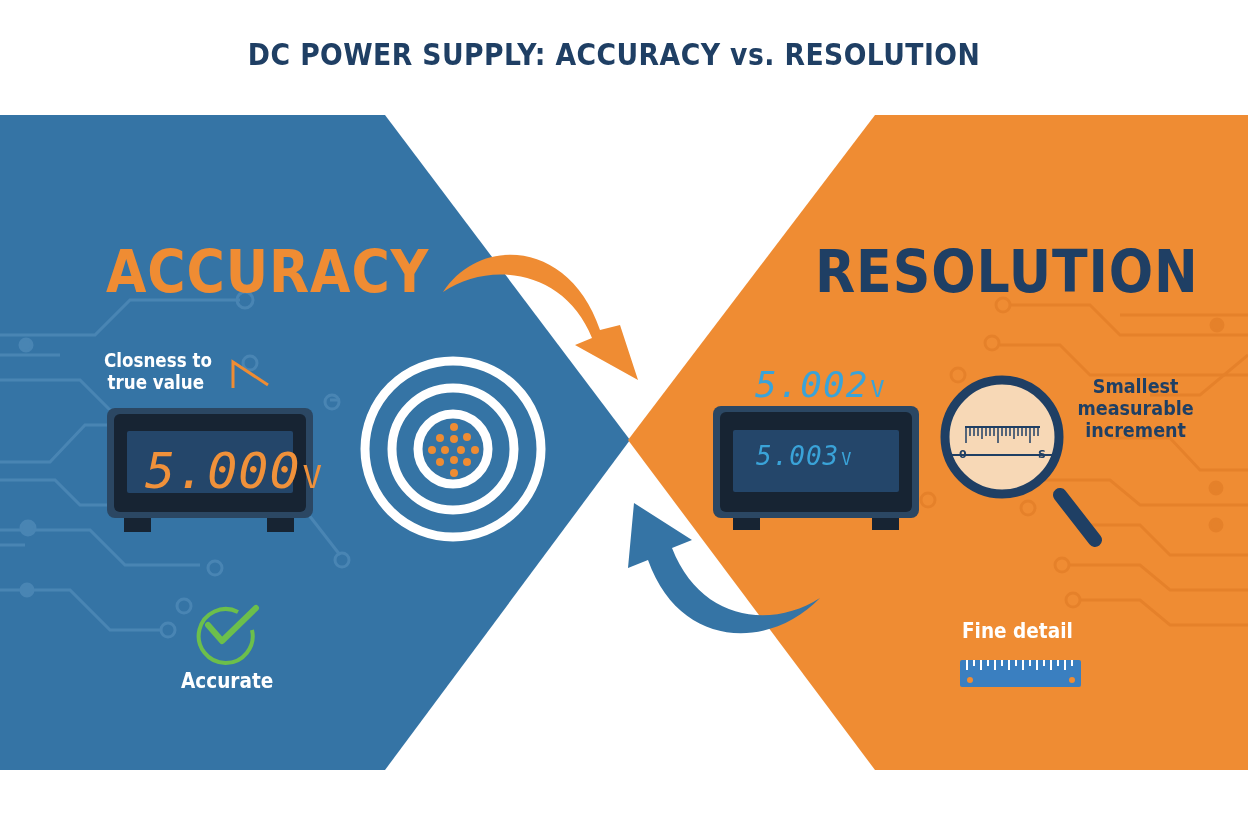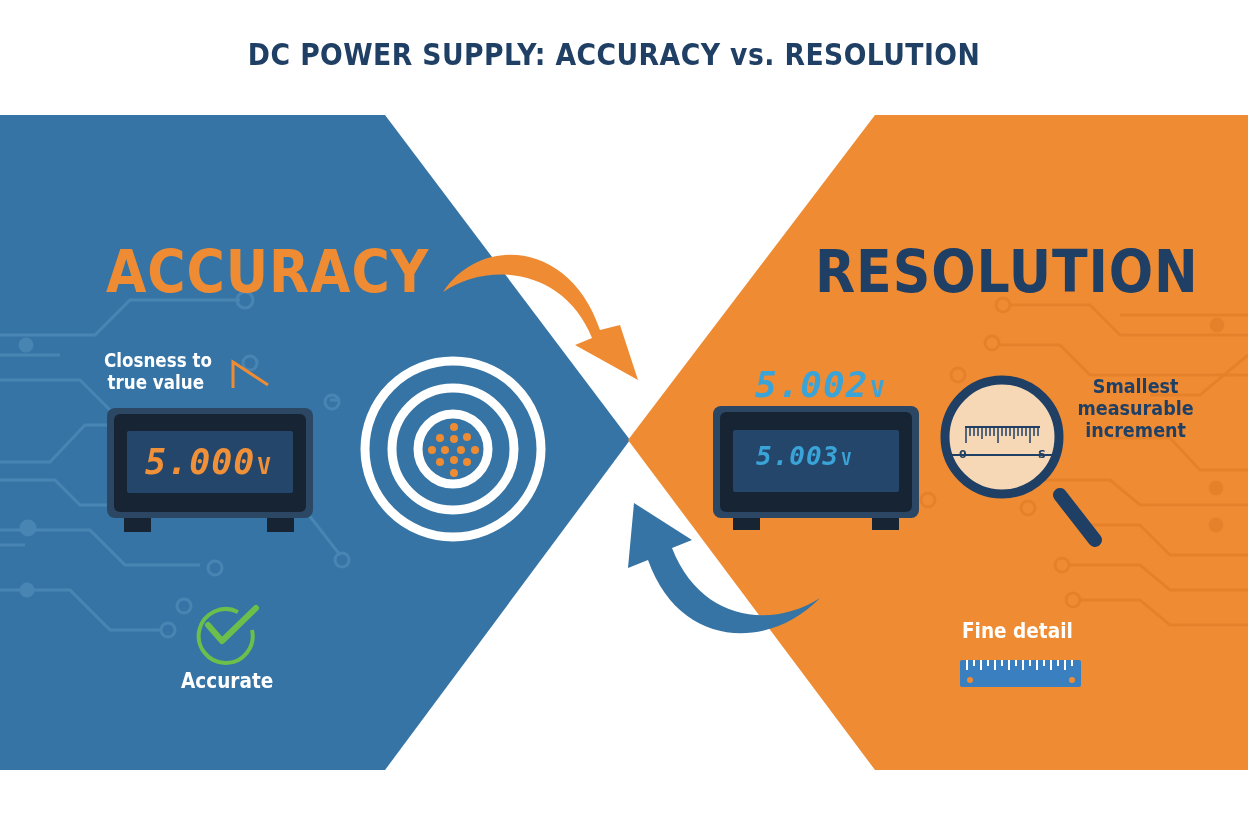--- a/index.html
+++ b/index.html
@@ -18,21 +18,21 @@
   }
   .heading.acc { left: 106px; top: 238px; color: #ef8c33; }
   .heading.res { left: 815px; top: 238px; color: #1f3f64; }
   .label {
     position: absolute; font-family: "DejaVu Sans", sans-serif; font-weight: bold;
     font-size: 19px; line-height: 22px; transform: scaleX(0.88); transform-origin: left top;
   }
   .label.white { color: #ffffff; }
   .label.navy { color: #1f3f64; text-align: center; }
   .seg {
-    font-family: "DejaVu Sans Mono", monospace; font-style: italic; font-weight: bold;
+    font-family: "DejaVu Sans Mono", monospace; font-style: italic; font-weight: normal;
     letter-spacing: 1px; position: absolute; white-space: nowrap;
   }
   .seg .unit { font-style: normal; font-size: 0.65em; margin-left: 2px; }
 </style>
 </head>
 <body>
 
 <svg id="bg-svg" viewBox="0 0 1248 832">
 
   <polygon points="0,115 385,115 630,440 385,770 0,770" fill="#3574a5"></polygon>
@@ -192,21 +192,21 @@
 <div class="title">DC POWER SUPPLY: ACCURACY vs. RESOLUTION</div>
 
 <div class="heading acc">ACCURACY</div>
 <div class="heading res">RESOLUTION</div>
 
 <div class="label white" style="left:104px; top:349px;">
   <div>Closness to</div>
   <div style="padding-left:4px;">true value</div>
 </div>
 
-<div class="seg" style="left:145px; top:442px; font-size:35px; color:#f0913a;">
+<div class="seg" style="left:145px; top:442px; font-size:50px; color:#f0913a;">
   <span>5.000</span><span class="unit">V</span>
 </div>
 
 <div class="label white" style="left:181px; top:670px; font-size:21px;">Accurate</div>
 
 <div class="seg" style="left:755px; top:364px; font-size:36px; color:#3aa3d8;">
   <span>5.002</span><span class="unit">V</span>
 </div>
 
 <div class="seg" style="left:756px; top:441px; font-size:26px; color:#3aa3d8;">

